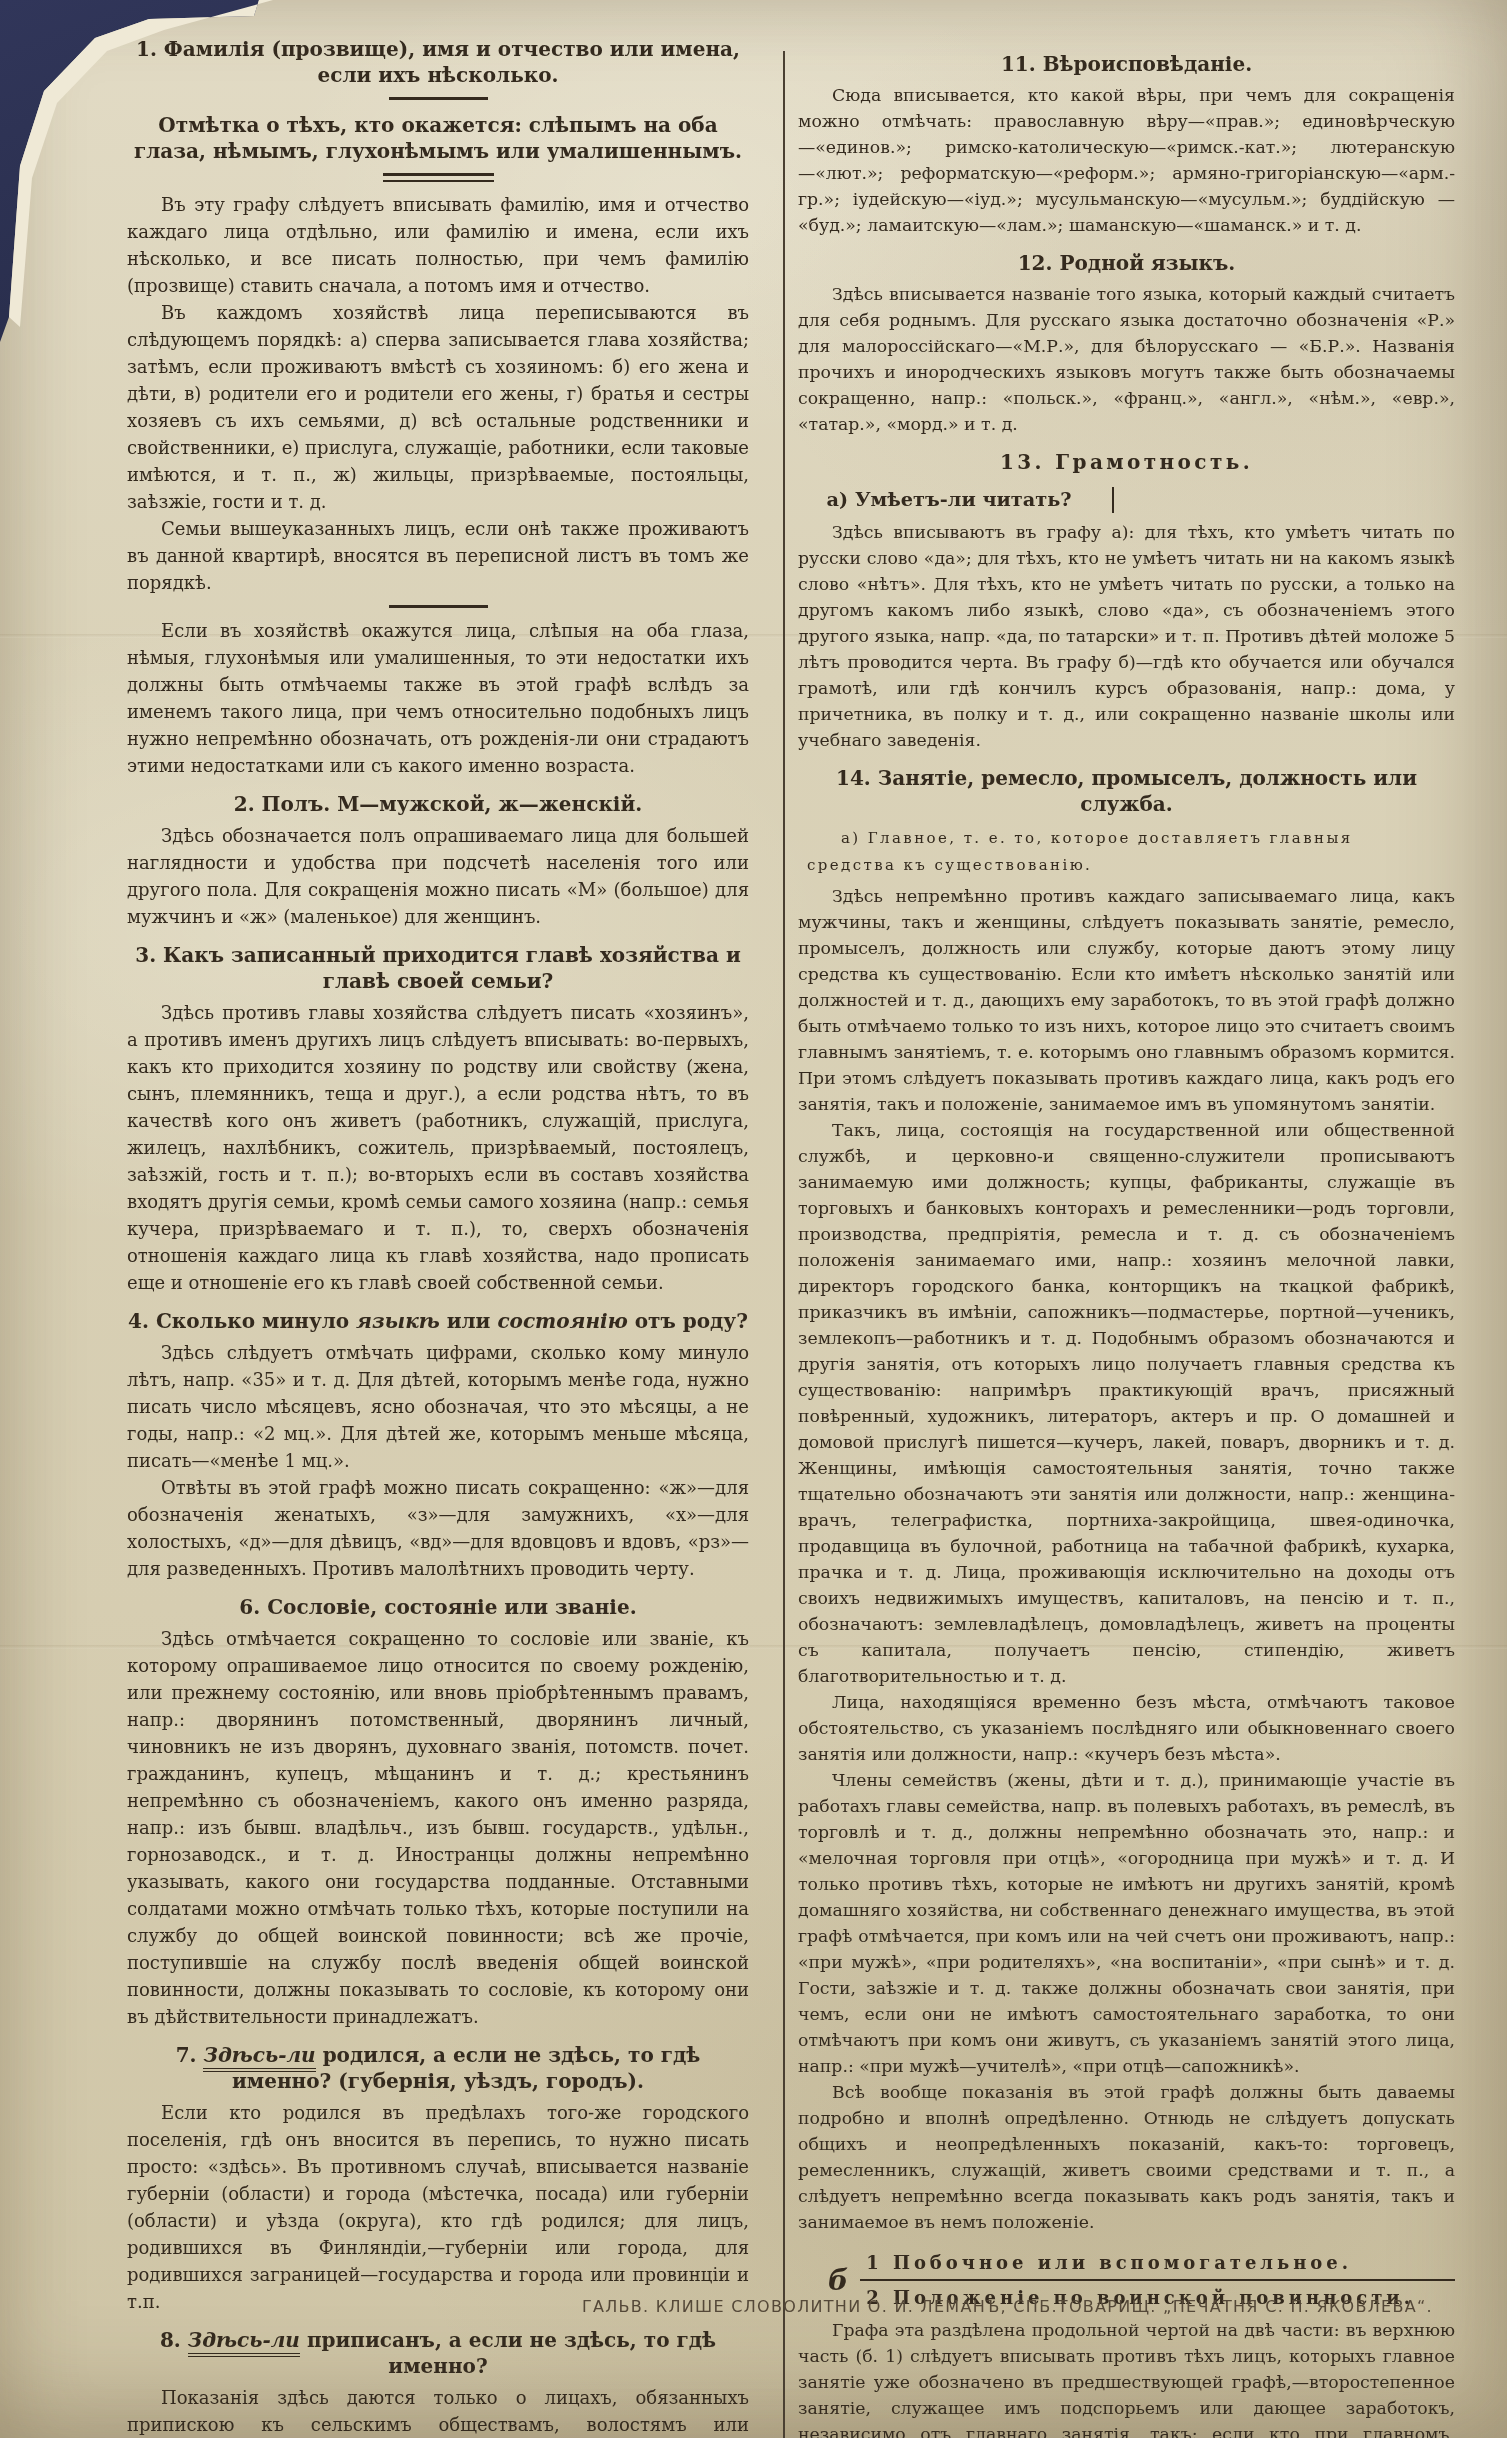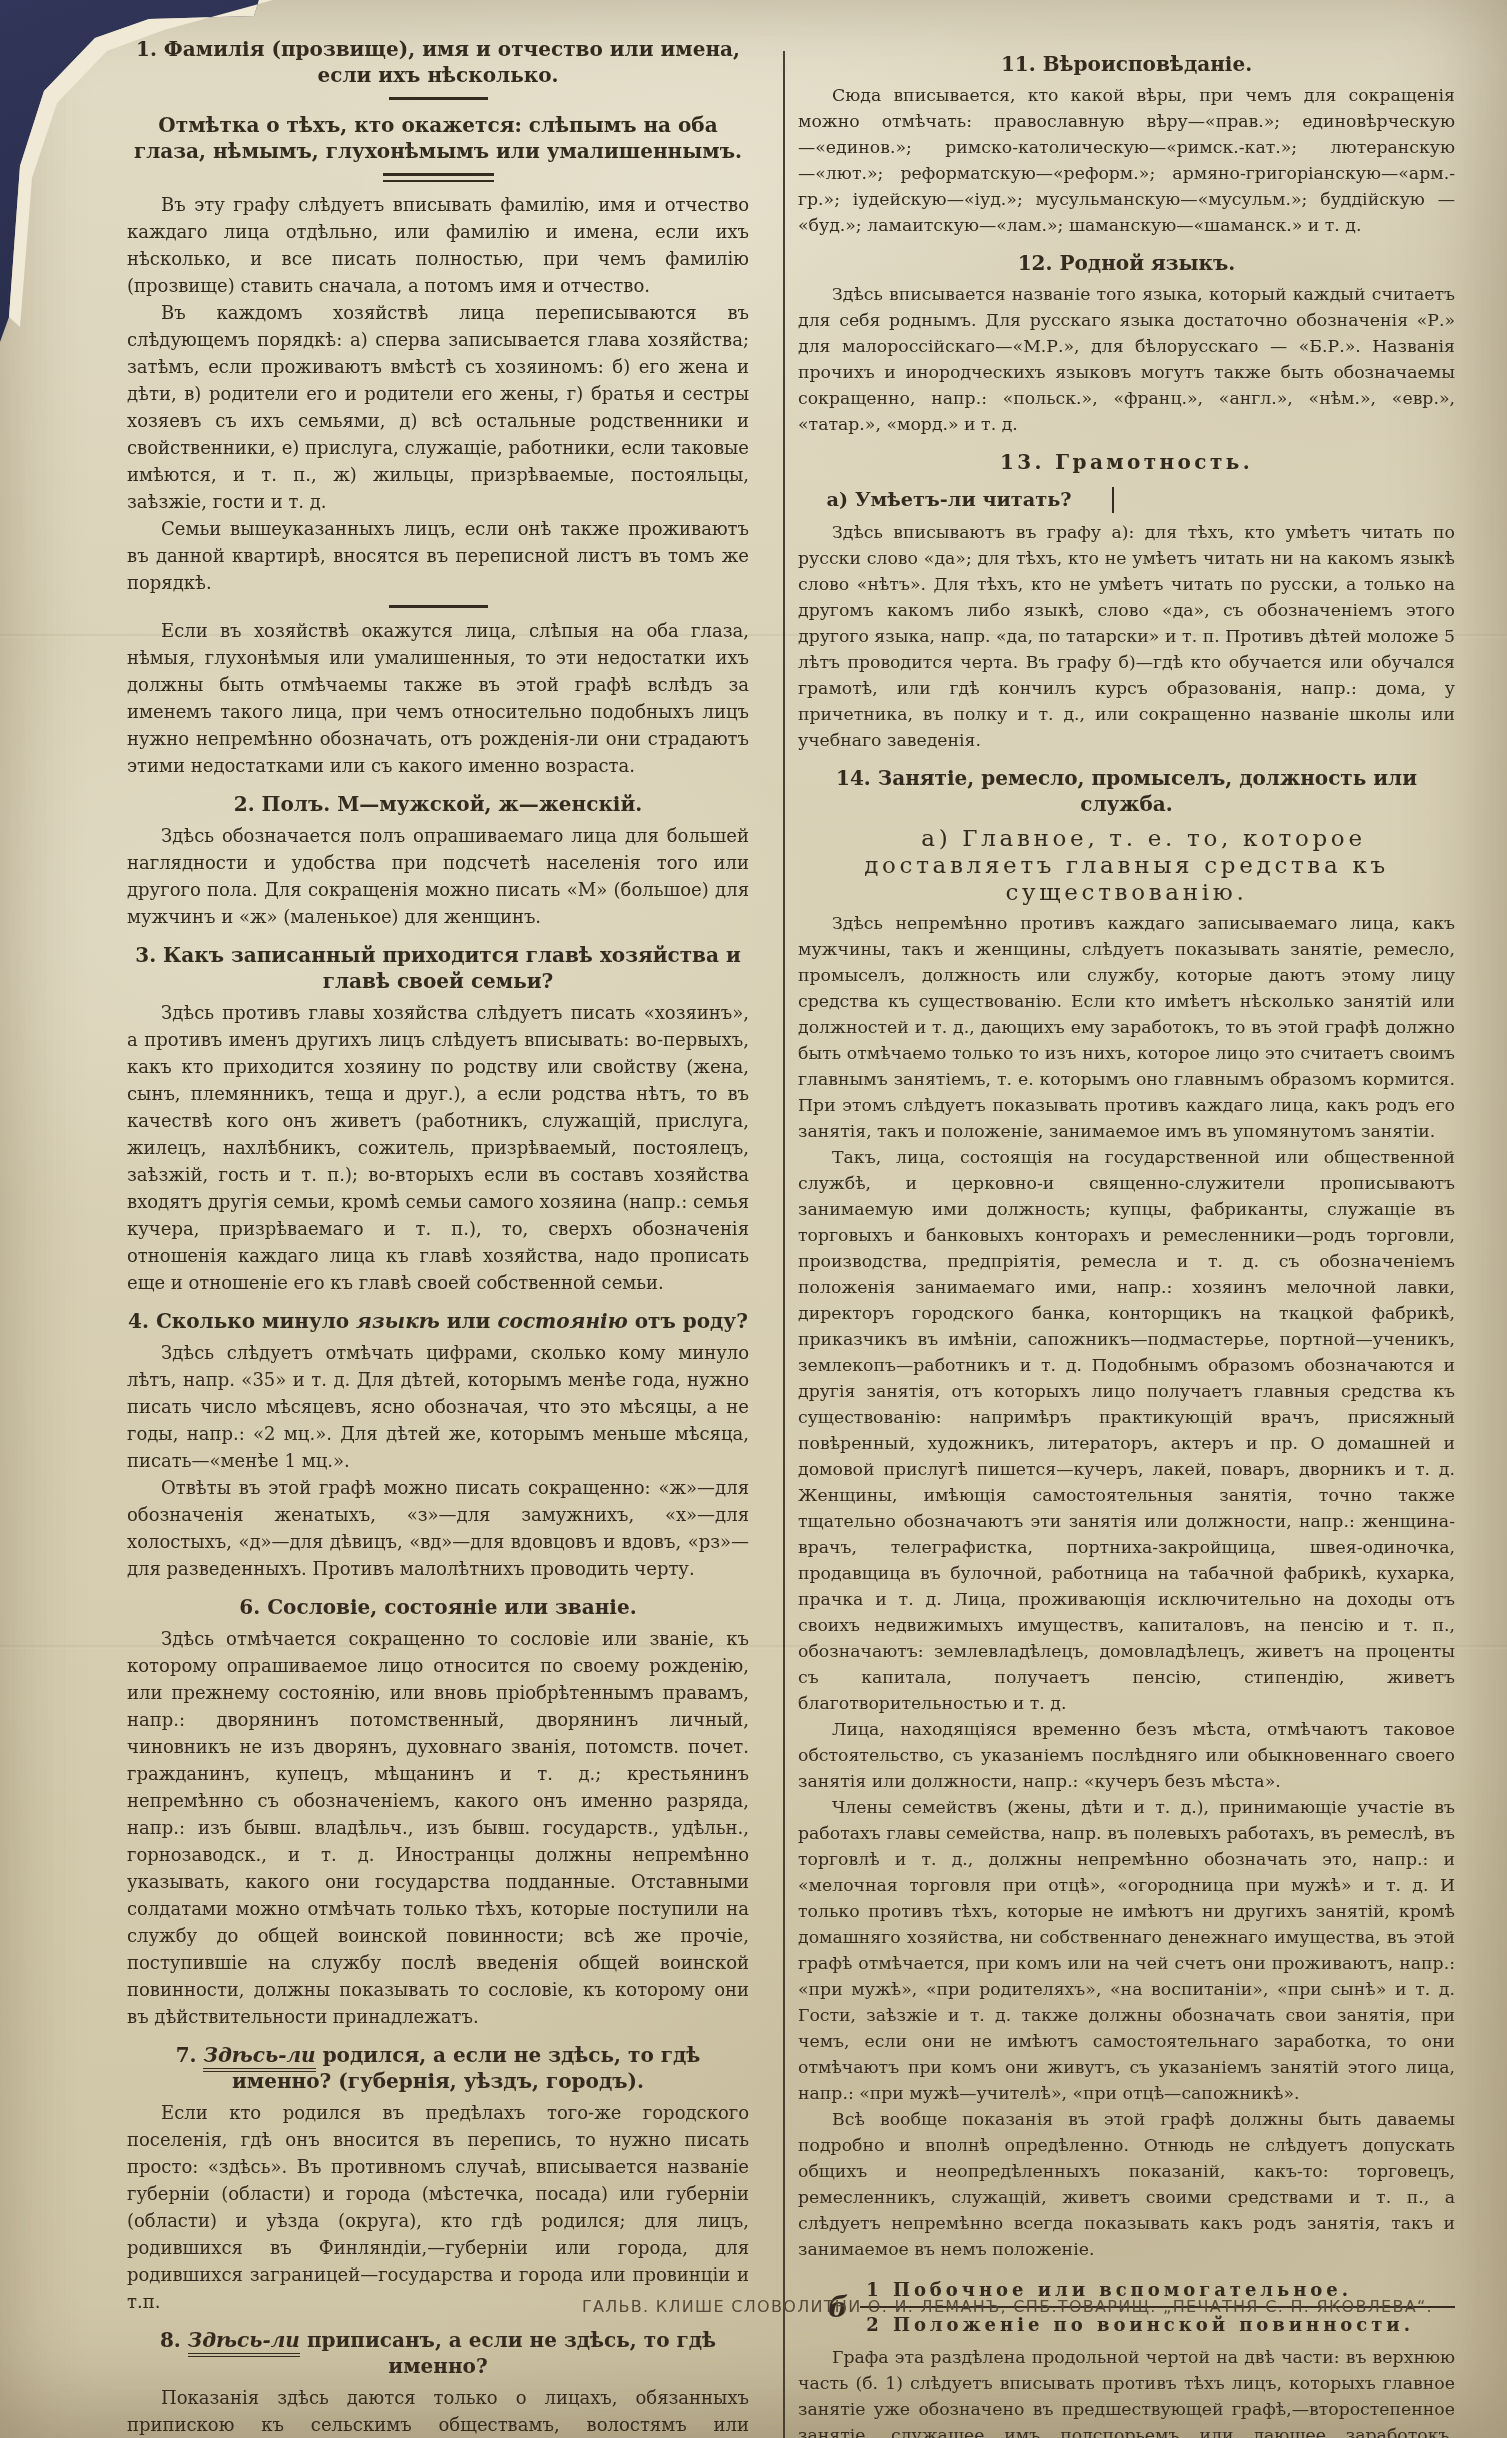--- a/index.html
+++ b/index.html
@@ -50,21 +50,21 @@
   .rule { width: 99px; border-top: 3px solid #342a1e; margin: 9px auto; }
   .rule.dbl { border-bottom: 2px solid #342a1e; height: 4px; width: 111px; }
 
   .twohead { display: flex; font-weight: bold; margin: 12px 0 6px; }
   .twohead .cell { font-size: 19.3px; line-height: 26px; }
   .twohead .cell-l { width: 46%; padding-right: 12px; border-right: 2px solid #342a1e; text-align: left; }
   .twohead .cell-r { width: 54%; padding-left: 12px; text-align: center; }
   .twohead.lit .cell-l { display: flex; align-items: center; justify-content: center; text-align: center; }
 
   .spaced { letter-spacing: 0.17em; }
-  .subhead-a { margin: 8px 0 4px; font-size: 23px; line-height: 27px; text-indent: 34px; text-align: center; letter-spacing: 0.16em; }
+  .subhead-a { margin: 8px 9px 4px; font-size: 15px; line-height: 27px; text-indent: 34px; text-align: left; letter-spacing: 0.16em; }
 
   .bhead { display: flex; align-items: stretch; margin: 14px 0 6px; font-weight: bold; }
   .blabel { font-size: 28px; font-style: italic; align-self: center; margin: 0 12px 0 30px; }
   .blines { flex: 1; }
   .bl1, .bl2 { letter-spacing: 0.22em; font-size: 18px; line-height: 27px; padding-left: 6px; }
   .bl1 { border-bottom: 2px solid #342a1e; padding-bottom: 3px; }
   .bl2 { padding-top: 3px; }
 
   .footer { position: absolute; top: 2297px; left: 114px; right: 75px;
     display: flex; justify-content: flex-end;

